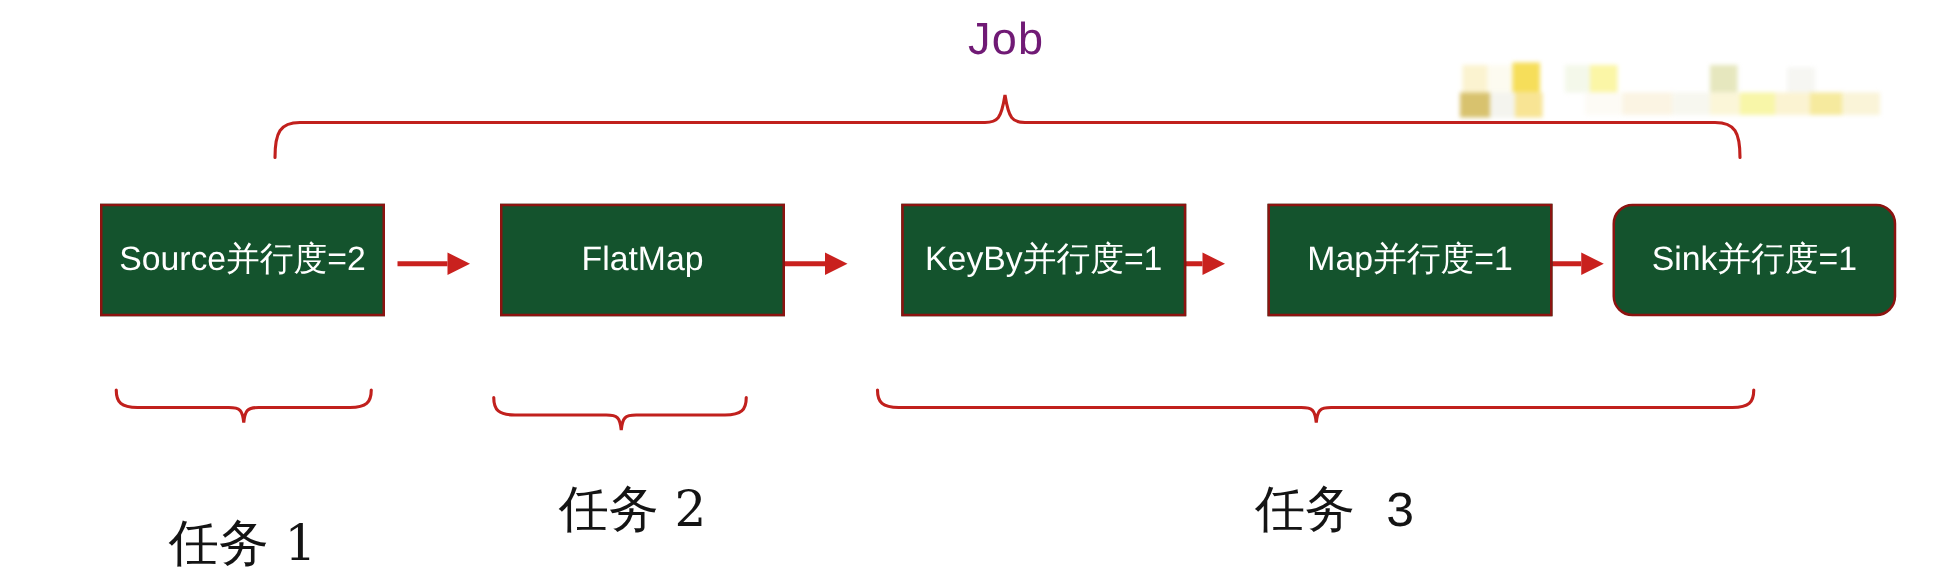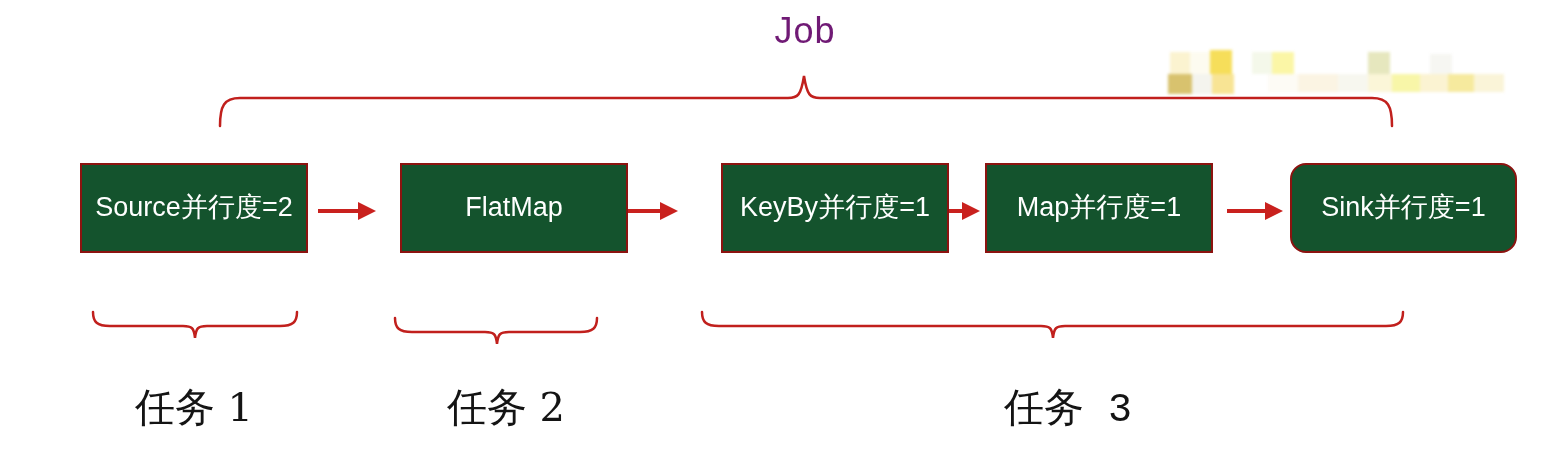--- a/index.html
+++ b/index.html
@@ -35,32 +35,32 @@
     justify-content:center;
     color:#ffffff;
     text-align:center;
     line-height:1.3;
   }
   .node .op-name{font-size:27px;}
   .node .op-par{font-size:27px;}
   .node1{left:80px;}
   .node2{left:400px;}
   .node3{left:721px;}
-  .node4{left:985px;}
+  .node4{left:1014px;}
   .node5{left:1290px;width:227px;border-radius:16px;}
   .task-label{
     position:absolute;
     top:380px;
     width:220px;
     text-align:center;
     font-family:"DejaVu Serif","Liberation Serif",serif;
     font-size:40px;
     color:#141414;
   }
-  .task1{left:84px;}
+  .task1{left:84px;margin-top:27px;}
   .task2{left:396px;}
   .task3{left:958px;font-family:Liberation Mono, monospace;}
   .watermark{
     position:absolute;
     left:0;top:0;width:1558px;height:470px;
     pointer-events:none;
     filter:blur(1.5px);
   }
   .watermark div{position:absolute;}
 </style>

